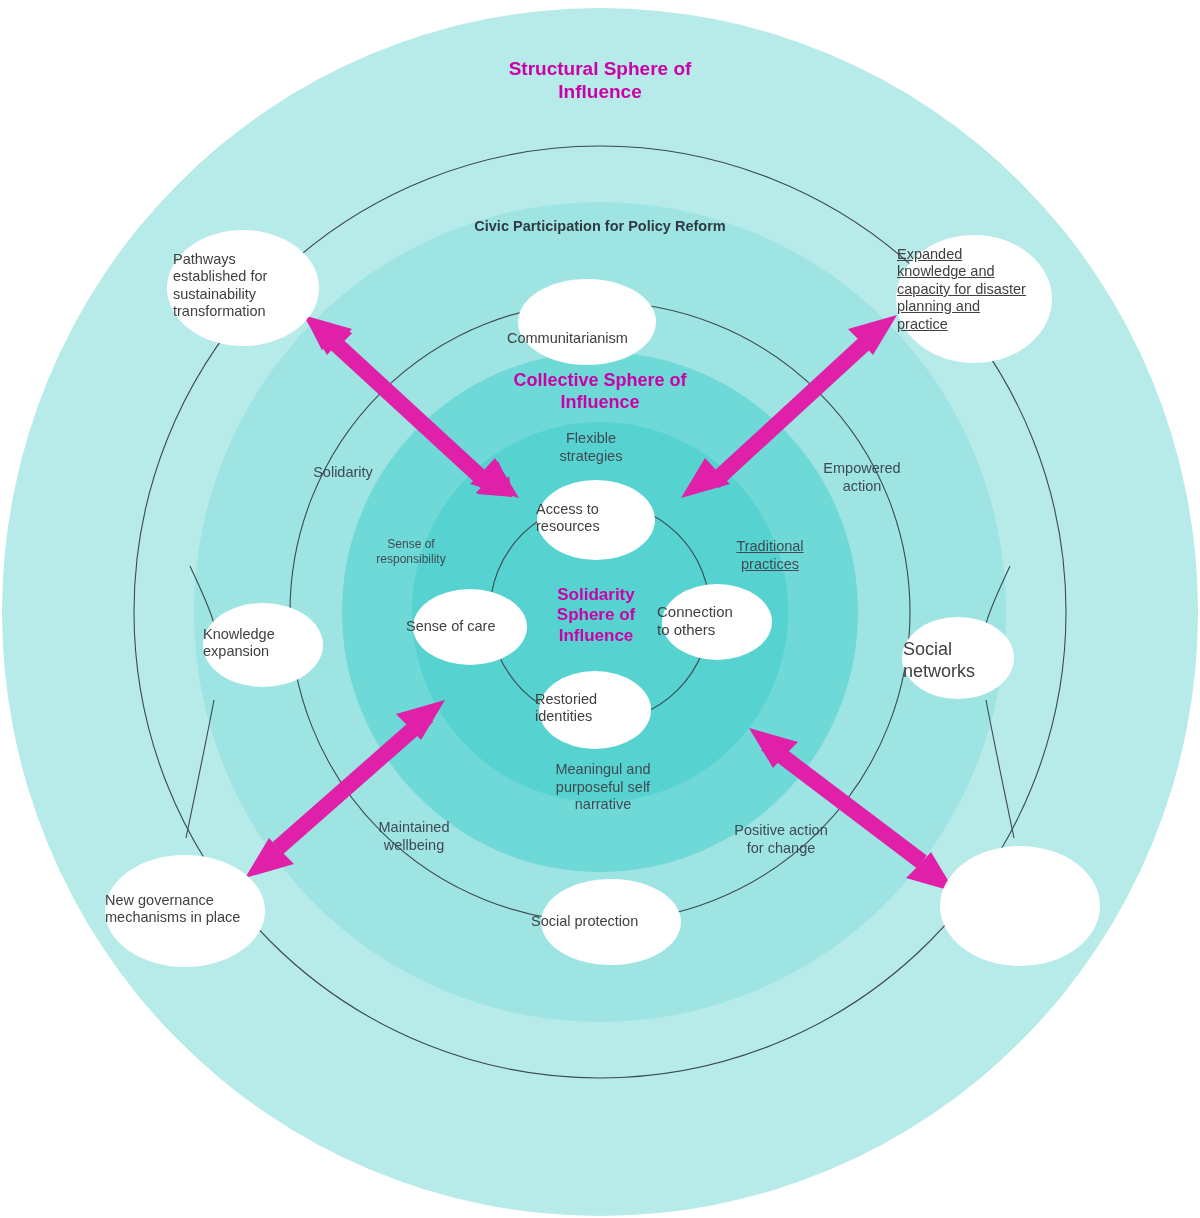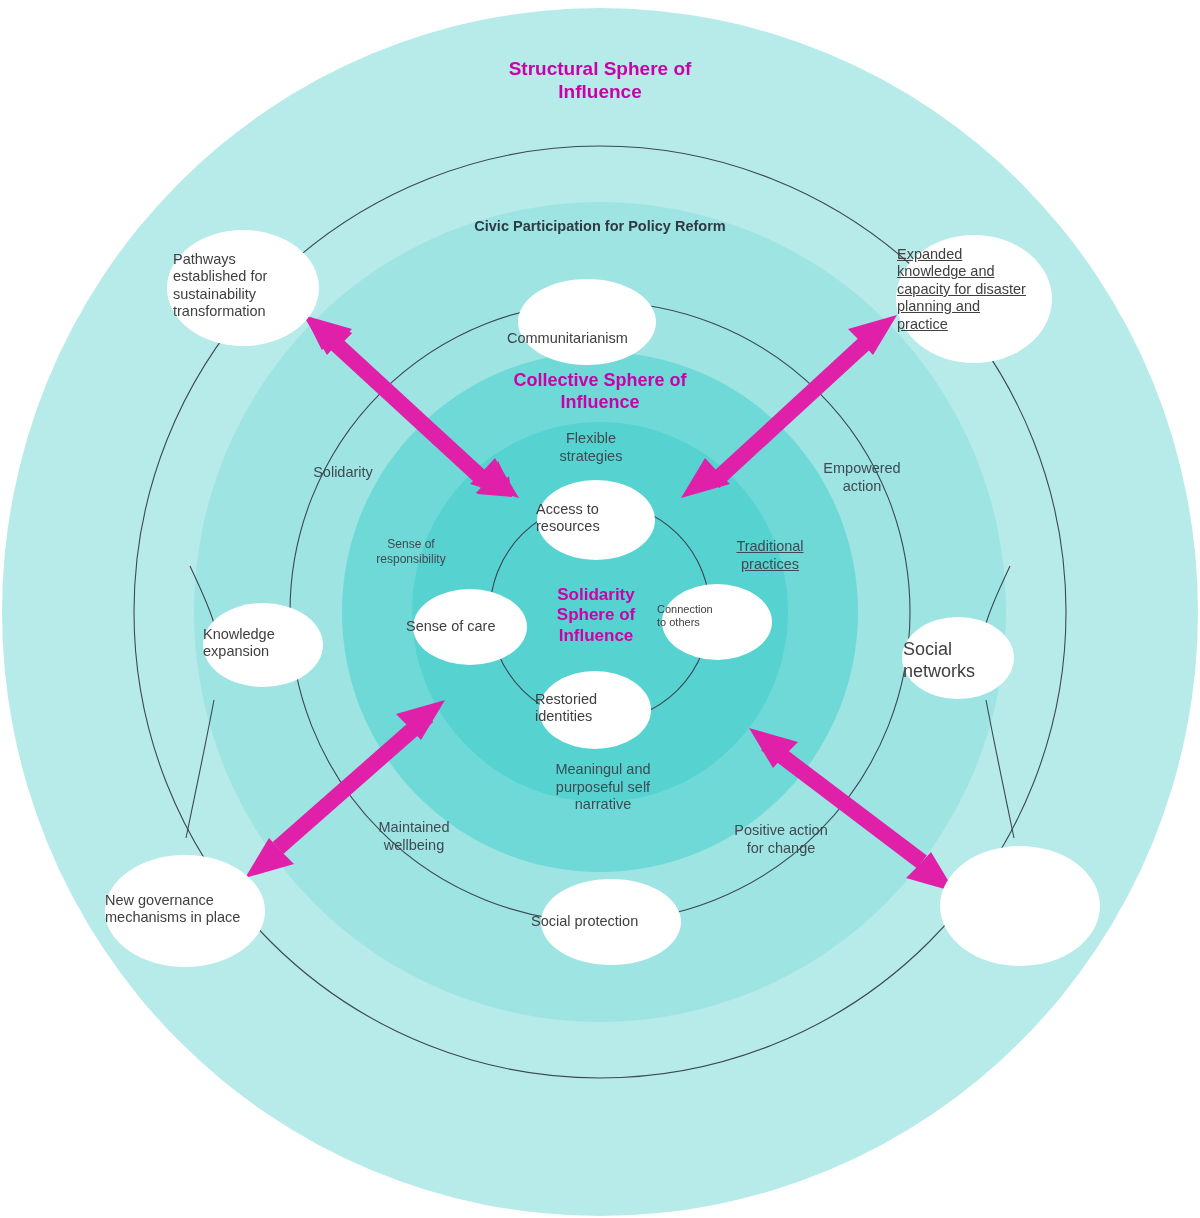--- a/index.html
+++ b/index.html
@@ -129,21 +129,21 @@
   <div class="lbl" style="left:281px;top:464px;width:124px;font-size:14.5px;">Solidarity</div>
   <div class="lbl" style="left:800px;top:460px;width:124px;font-size:14.5px;">Empowered
 action</div>
   <div class="lbl" style="left:706px;top:822px;width:150px;font-size:14.5px;">Positive action
 for change</div>
   <div class="lbl" style="left:348px;top:819px;width:132px;font-size:14.5px;">Maintained
 wellbeing</div>
 
   <div class="node-txt" style="left:536px;top:501px;width:120px;font-size:14.5px;">Access to
 resources</div>
-  <div class="node-txt" style="left:657px;top:603px;width:120px;font-size:11px;">Connection
+  <div class="node-txt" style="left:657px;top:603px;width:120px;font-size:15px;">Connection
 to others</div>
   <div class="node-txt" style="left:535px;top:691px;width:120px;font-size:14.5px;">Restoried
 identities</div>
   <div class="node-txt" style="left:406px;top:618px;width:128px;font-size:14.5px;">Sense of care</div>
 
   <div class="node-txt" style="left:507px;top:330px;width:160px;font-size:14.5px;">Communitarianism</div>
   <div class="node-txt" style="left:531px;top:913px;width:160px;font-size:14.5px;">Social protection</div>
 
   <div class="node-txt" style="left:173px;top:251px;width:140px;font-size:14.5px;">Pathways
 established for

